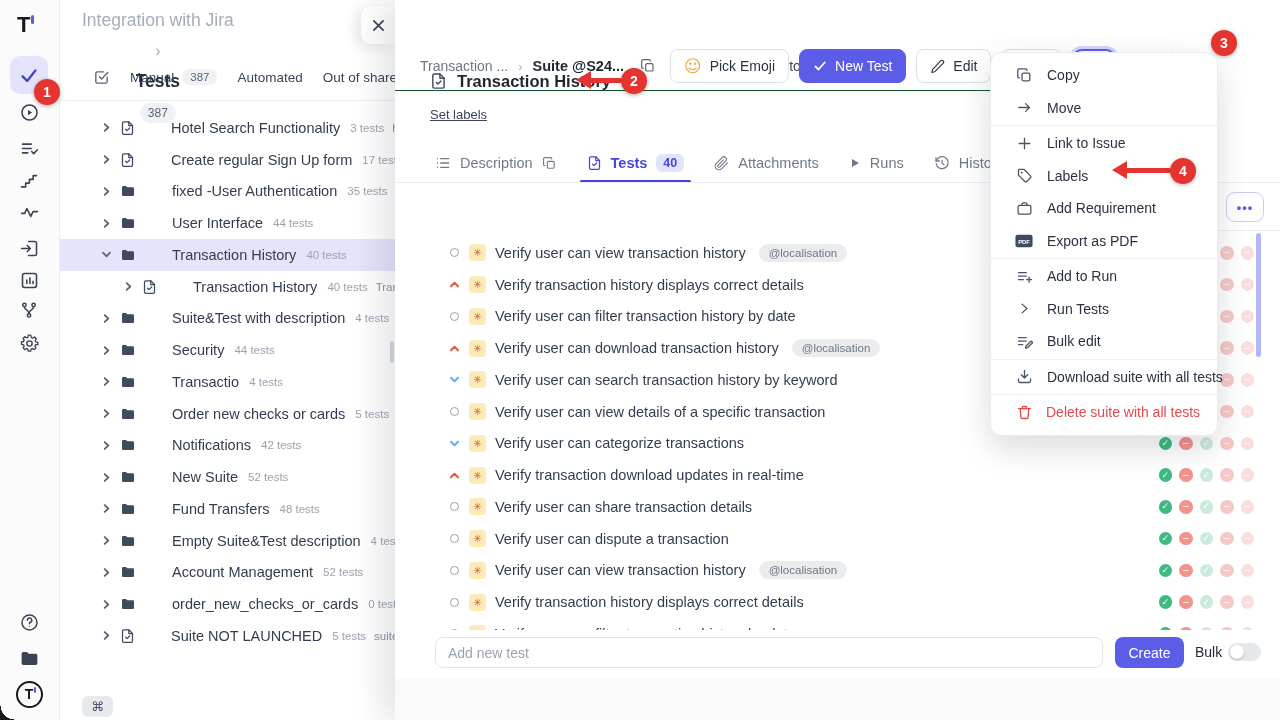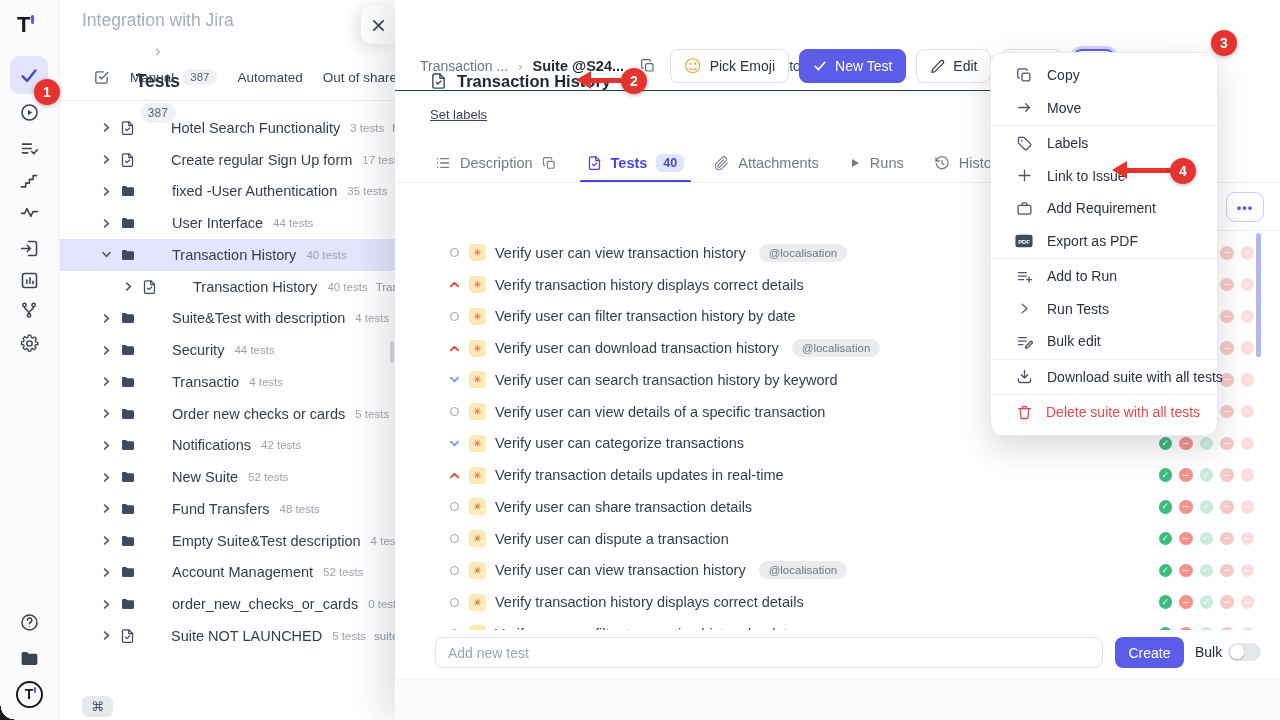--- a/index.html
+++ b/index.html
@@ -824,21 +824,21 @@
         <span class="pri">
 
           <i class="p-h">
             <svg width="11" height="11" viewBox="0 0 11 11" fill="none" stroke="#DE5B41" stroke-width="2.1" stroke-linecap="round" stroke-linejoin="round">
               <path d="M2 7.3 L5.5 3.8 L9 7.3"></path>
             </svg>
           </i>
 
         </span>
         <span class="emoji-box">✳</span>
-        <span class="vtitle">Verify transaction details updates in real-time</span>
+        <span class="vtitle">Verify transaction download updates in real-time</span>
 
         <span class="sts">
           <i class="st g">✓</i>
           <i class="st p">−</i>
           <i class="st g f">✓</i>
           <i class="st p f">−</i>
           <i class="st p ff">−</i>
         </span>
       </div>
 
@@ -954,34 +954,34 @@
       <span class="mic">
           <svg width="17" height="17" viewBox="0 0 24 24" fill="none" stroke="#4A5568" stroke-width="1.9" stroke-linecap="round" stroke-linejoin="round">
             <path d="M4 12h15M13.5 6.5 19 12l-5.5 5.5"></path>
           </svg>
         </span>
       <span class="mil">Move</span>
     </div>
     <div class="msep"></div>
     <div class="mi">
       <span class="mic">
+          <svg width="17" height="17" viewBox="0 0 24 24" fill="none" stroke="#4A5568" stroke-width="1.9" stroke-linecap="round">
+            <path d="M12 4.5v15M4.5 12h15"></path>
+          </svg>
+        </span>
+      <span class="mil">Link to Issue</span>
+    </div>
+    <div class="mi">
+      <span class="mic">
           <svg width="17" height="17" viewBox="0 0 24 24" fill="none" stroke="#4A5568" stroke-width="1.8" stroke-linejoin="round">
             <path d="M3.5 11.5V4.5a1 1 0 0 1 1-1h7l9 9a1.8 1.8 0 0 1 0 2.6l-5.4 5.4a1.8 1.8 0 0 1-2.6 0z"></path>
             <circle cx="8" cy="8" r="1.3" fill="#4A5568" stroke="none"></circle>
           </svg>
         </span>
       <span class="mil">Labels</span>
-    </div>
-    <div class="mi">
-      <span class="mic">
-          <svg width="17" height="17" viewBox="0 0 24 24" fill="none" stroke="#4A5568" stroke-width="1.9" stroke-linecap="round">
-            <path d="M12 4.5v15M4.5 12h15"></path>
-          </svg>
-        </span>
-      <span class="mil">Link to Issue</span>
     </div>
     <div class="mi">
       <span class="mic">
           <svg width="17" height="17" viewBox="0 0 24 24" fill="none" stroke="#4A5568" stroke-width="1.8" stroke-linejoin="round">
             <rect x="3" y="7.5" width="18" height="12.5" rx="2"></rect>
             <path d="M8.5 7.5V5.8A1.8 1.8 0 0 1 10.3 4h3.4a1.8 1.8 0 0 1 1.8 1.8v1.7"></path>
           </svg>
         </span>
       <span class="mil">Add Requirement</span>
     </div>

